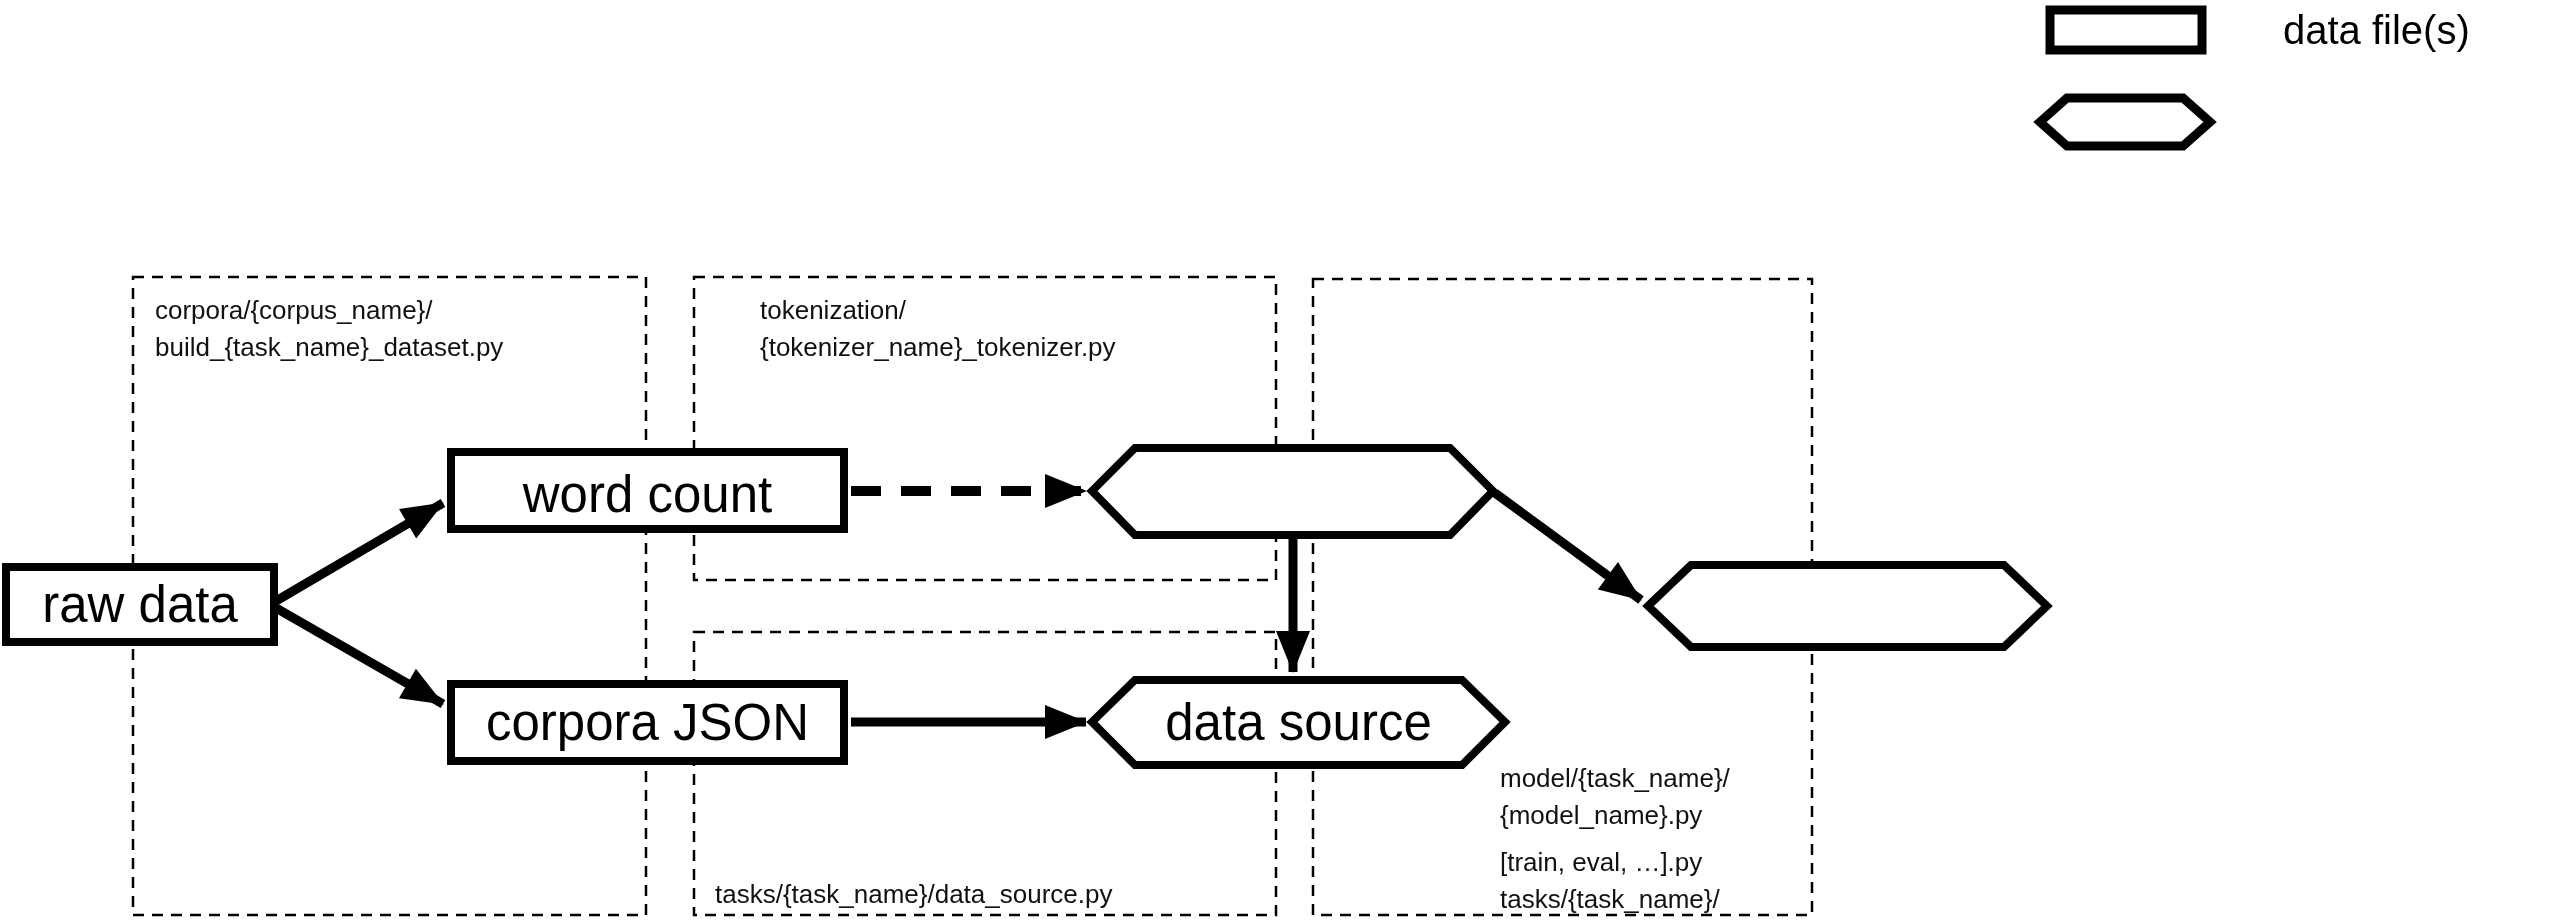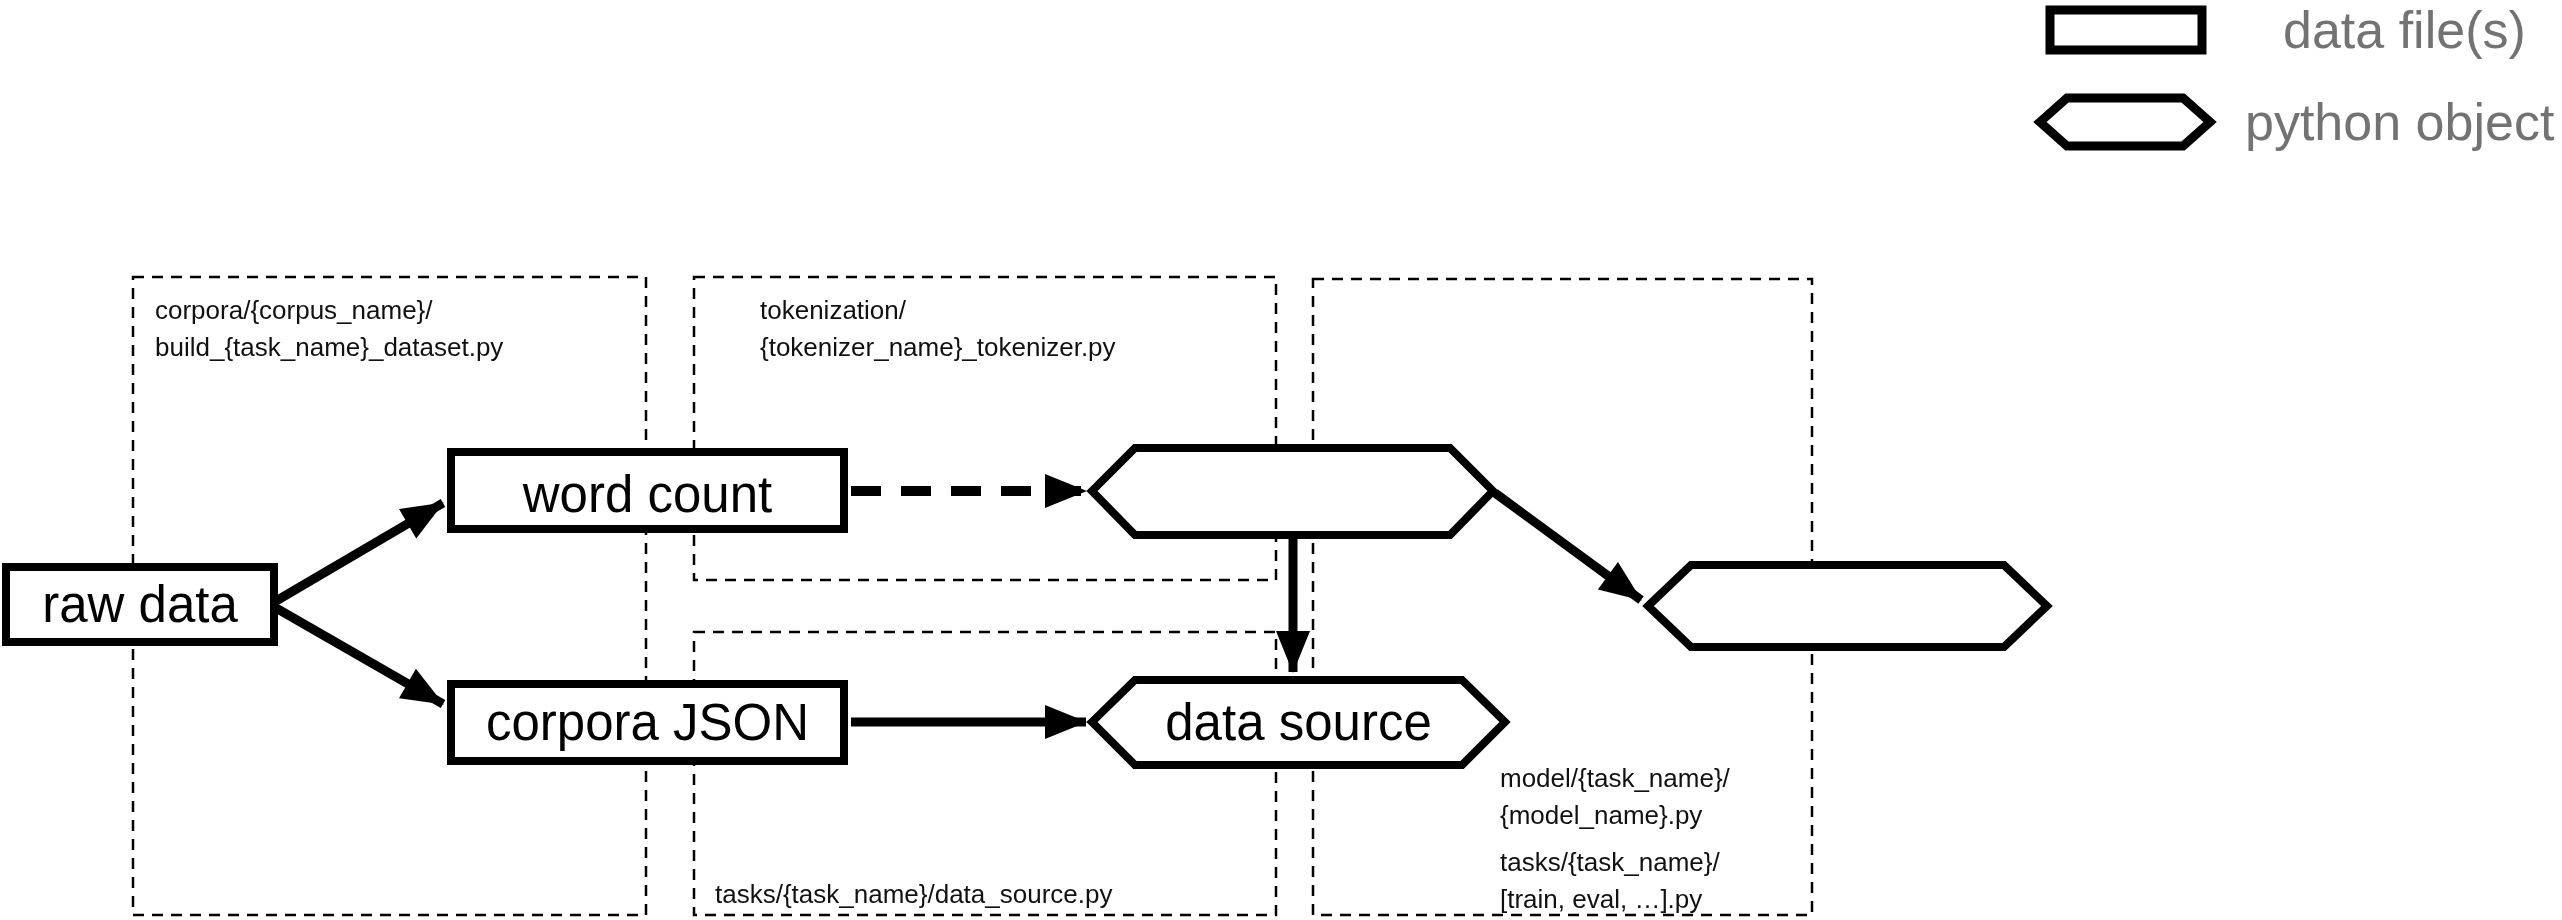--- a/index.html
+++ b/index.html
@@ -35,23 +35,23 @@
   .code-label {
     position: absolute;
     font-family: Liberation Sans, sans-serif;
     font-size: 26px;
     line-height: 37px;
     color: #111111;
     white-space: nowrap;
   }
   .legend-label {
     position: absolute;
-    font-size: 52px;
+    font-size: 40px;
     line-height: 52px;
-    color: #737373;
+    color: #000000;
     white-space: nowrap;
   }
 </style>
 </head>
 <body>
 
 <div class="canvas">
 
   <svg class="layer" width="2562" height="920" viewBox="0 0 2562 920">
     <defs>
@@ -102,20 +102,19 @@
   <div class="code-label" style="left:715px; top:876px;">
     <div>tasks/{task_name}/data_source.py</div>
   </div>
 
   <div class="code-label" style="left:1500px; top:760px;">
     <div>model/{task_name}/</div>
     <div>{model_name}.py</div>
   </div>
 
   <div class="code-label" style="left:1500px; top:844px;">
+    <div>[train, eval, …].py</div>
     <div>tasks/{task_name}/</div>
-    <div>[train, eval, …].py</div>
   </div>
 
   <div class="legend-label" style="left:2283px; top:4px;">data file(s)</div>
-  <div class="legend-label" style="left:2245px; top:96px;">python object</div>
 
 </div>
 
 </body></html>

